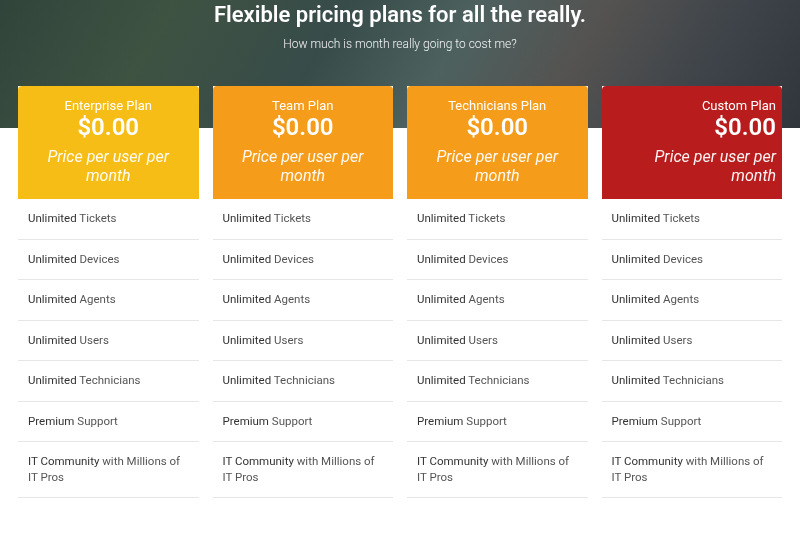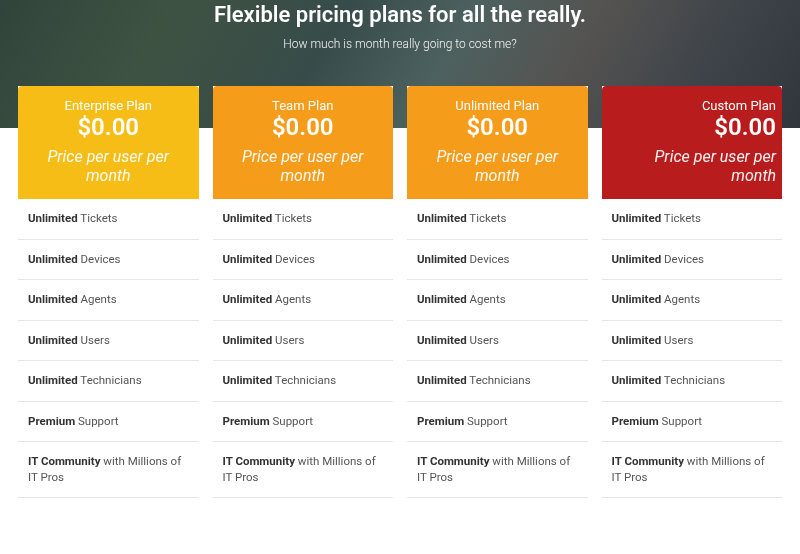--- a/index.html
+++ b/index.html
@@ -43,21 +43,21 @@
   .plan-note  { font-size: 16px; font-style: italic; margin-top: 6px; opacity: 0.95; }
 
   .features { list-style: none; }
   .features li {
     font-size: 11.5px;
     color: #555;
     padding: 12px 10px;
     border-bottom: 1px solid #e6e6e6;
     line-height: 1.35;
   }
-  .features li b { color: #333; font-weight: 700; }
+  .features li b { color: #333; font-weight: 400; }
 </style>
 </head>
 <body>
 
 <div class="hero">
   <h1>Flexible pricing plans for all the really.</h1>
   <p>How much is month really going to cost me?</p>
 </div>
 
 <div class="plans" id="plans">
@@ -88,21 +88,21 @@
         <li><b>Unlimited</b><span> Devices</span></li>
         <li><b>Unlimited</b><span> Agents</span></li>
         <li><b>Unlimited</b><span> Users</span></li>
         <li><b>Unlimited</b><span> Technicians</span></li>
         <li><b>Premium</b><span> Support</span></li>
         <li><b>IT Community</b><span> with Millions of IT Pros</span></li>
       </ul>
     </div>
     <div class="plan">
       <div class="plan-head" style="background: rgb(245, 156, 26);">
-        <div class="plan-name">Unlimited Plan</div>
+        <div class="plan-name">Technicians Plan</div>
         <div class="plan-price">$0.00</div>
         <div class="plan-note">Price per user per month</div>
       </div>
       <ul class="features">
         <li><b>Unlimited</b><span> Tickets</span></li>
         <li><b>Unlimited</b><span> Devices</span></li>
         <li><b>Unlimited</b><span> Agents</span></li>
         <li><b>Unlimited</b><span> Users</span></li>
         <li><b>Unlimited</b><span> Technicians</span></li>
         <li><b>Premium</b><span> Support</span></li>

